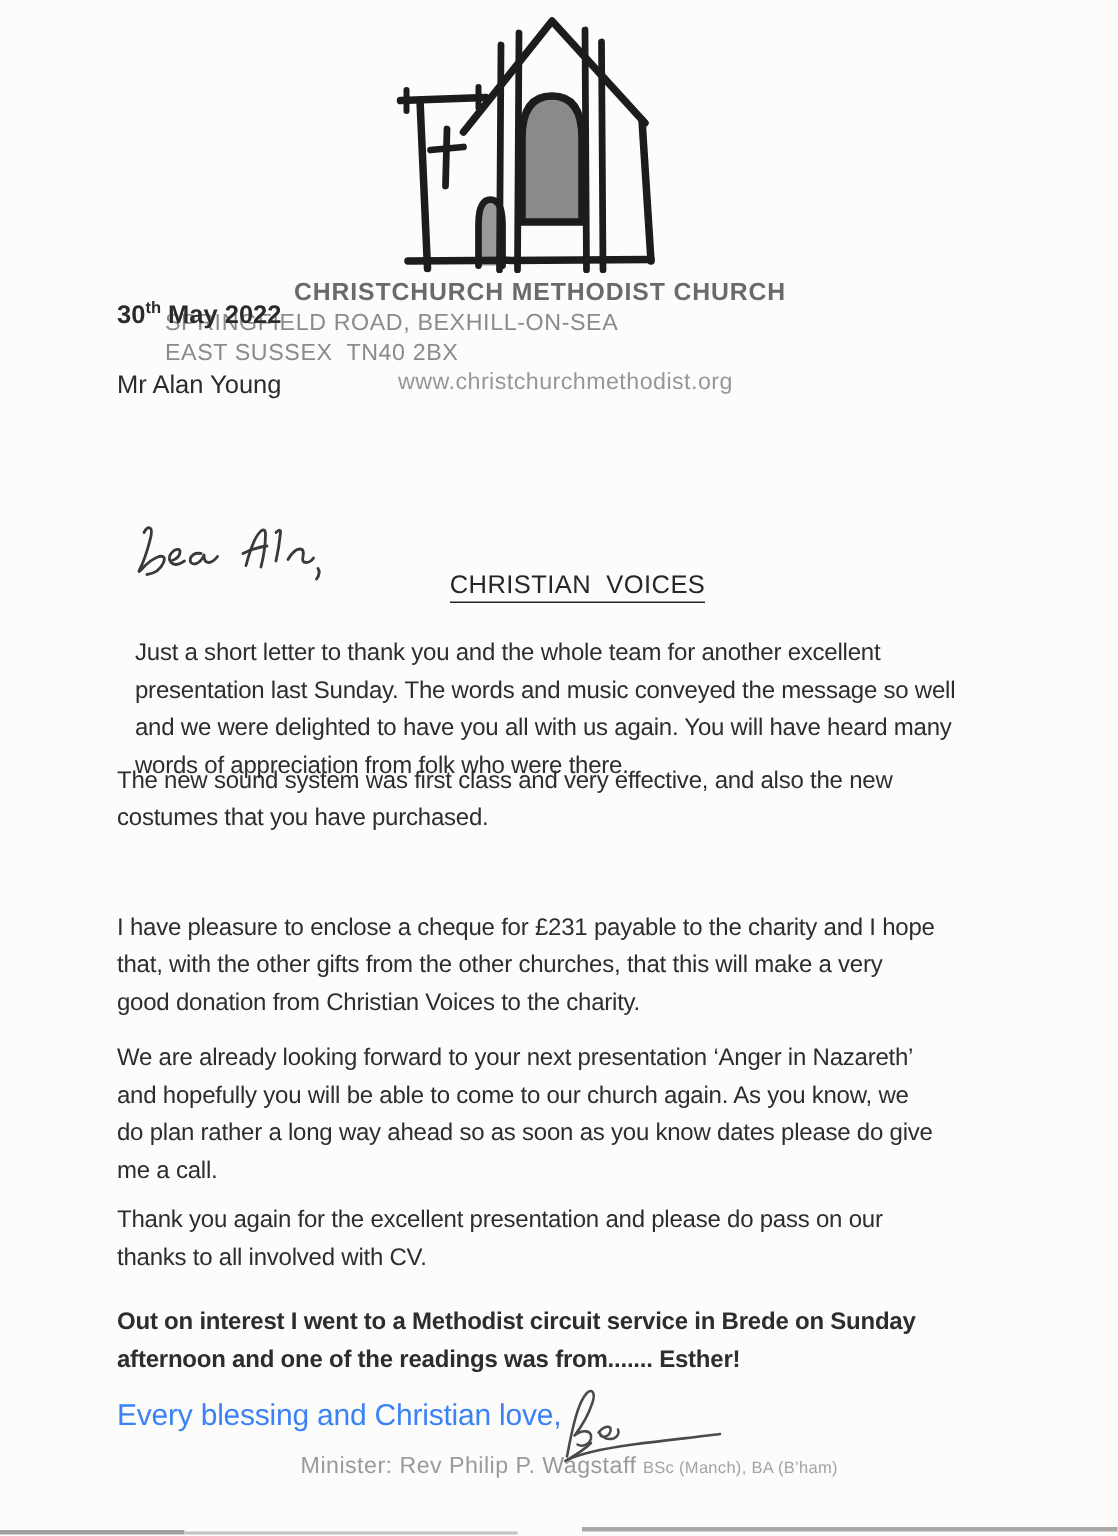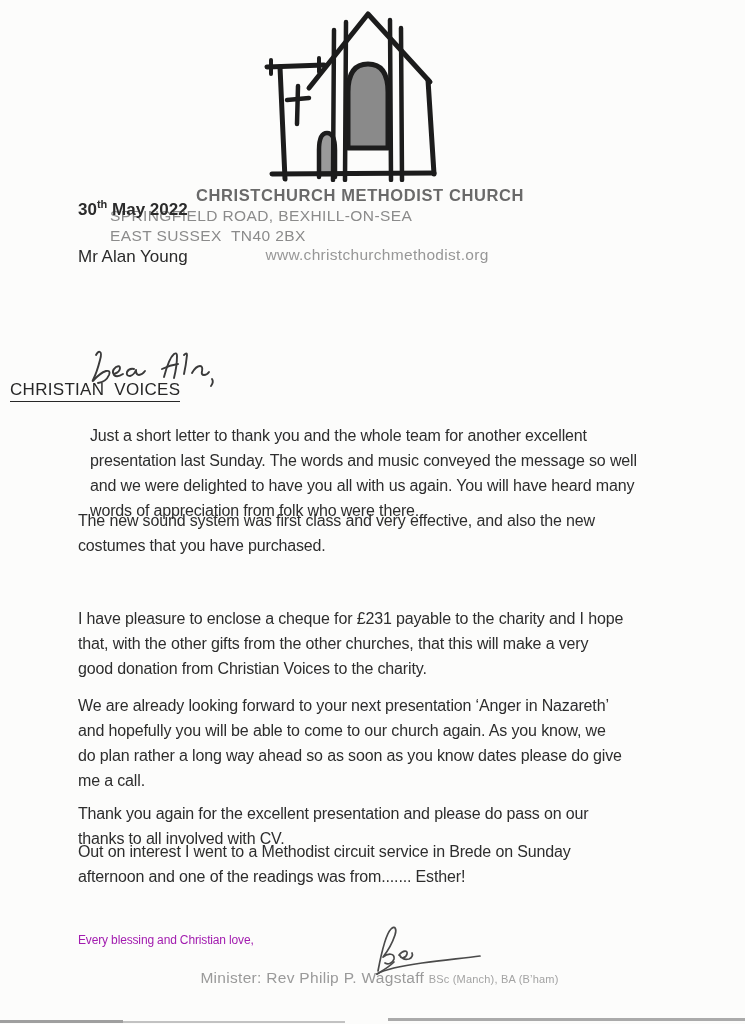--- a/index.html
+++ b/index.html
@@ -22,33 +22,33 @@
   .addr2{top:227px;}
   .website{
     left:110px;top:246px;width:500px;text-align:center;
     font-size:15.5px;letter-spacing:.3px;color:#979797;padding-left:17px;
   }
   .date-line{left:78px;top:200px;font-size:17px;color:#2b2b2b;font-weight:bold;}
   .date-line sup{font-size:11px;vertical-align:super;line-height:0;}
   .recipient{left:78px;top:247px;font-size:17px;color:#2b2b2b;}
   
   .heading{
-    left:10px;top:380px;right:0;
+    left:25px;top:380px;right:0;text-align:center;
   }
   .heading span{
     display:inline-block;font-size:17px;color:#272727;letter-spacing:.3px;
     border-bottom:1.6px solid #272727;padding-bottom:1px;white-space:pre;
   }
   .para{
     left:78px;width:615px;font-size:16px;line-height:25px;color:#2d2d2d;
     letter-spacing:-0.15px;white-space:pre-line;
   }
   .p1{top:423px;margin-left:12px;} .p2{top:508px;} .p3{top:606px;}
-  .p4{top:693px;} .p5{top:801px;} .p6{top:839px;}
-  .closing{left:78px;top:933px;font-size:12px;color:#a21caf;letter-spacing:-0.15px;}
+  .p4{top:693px;} .p5{top:801px;} .p6{top:869px;font-weight:bold;}
+  .closing{left:78px;top:933px;font-size:20px;color:#3b82f6;letter-spacing:-0.15px;}
   .minister{
     left:0;top:969px;right:18px;text-align:center;color:#9a9a9a;margin-left:32px;
   }
   .minister .min-main{font-size:15.5px;letter-spacing:.3px;}
   .minister .min-cred{font-size:11px;letter-spacing:.2px;color:#a3a3a3;}
   
   svg path, svg line, svg polyline{fill:none;stroke-linecap:round;stroke-linejoin:round;}
   
   .scanline{position:absolute;background:#9f9f9f;}
   .scan-a{left:0;top:1020px;width:123px;height:3px;}

